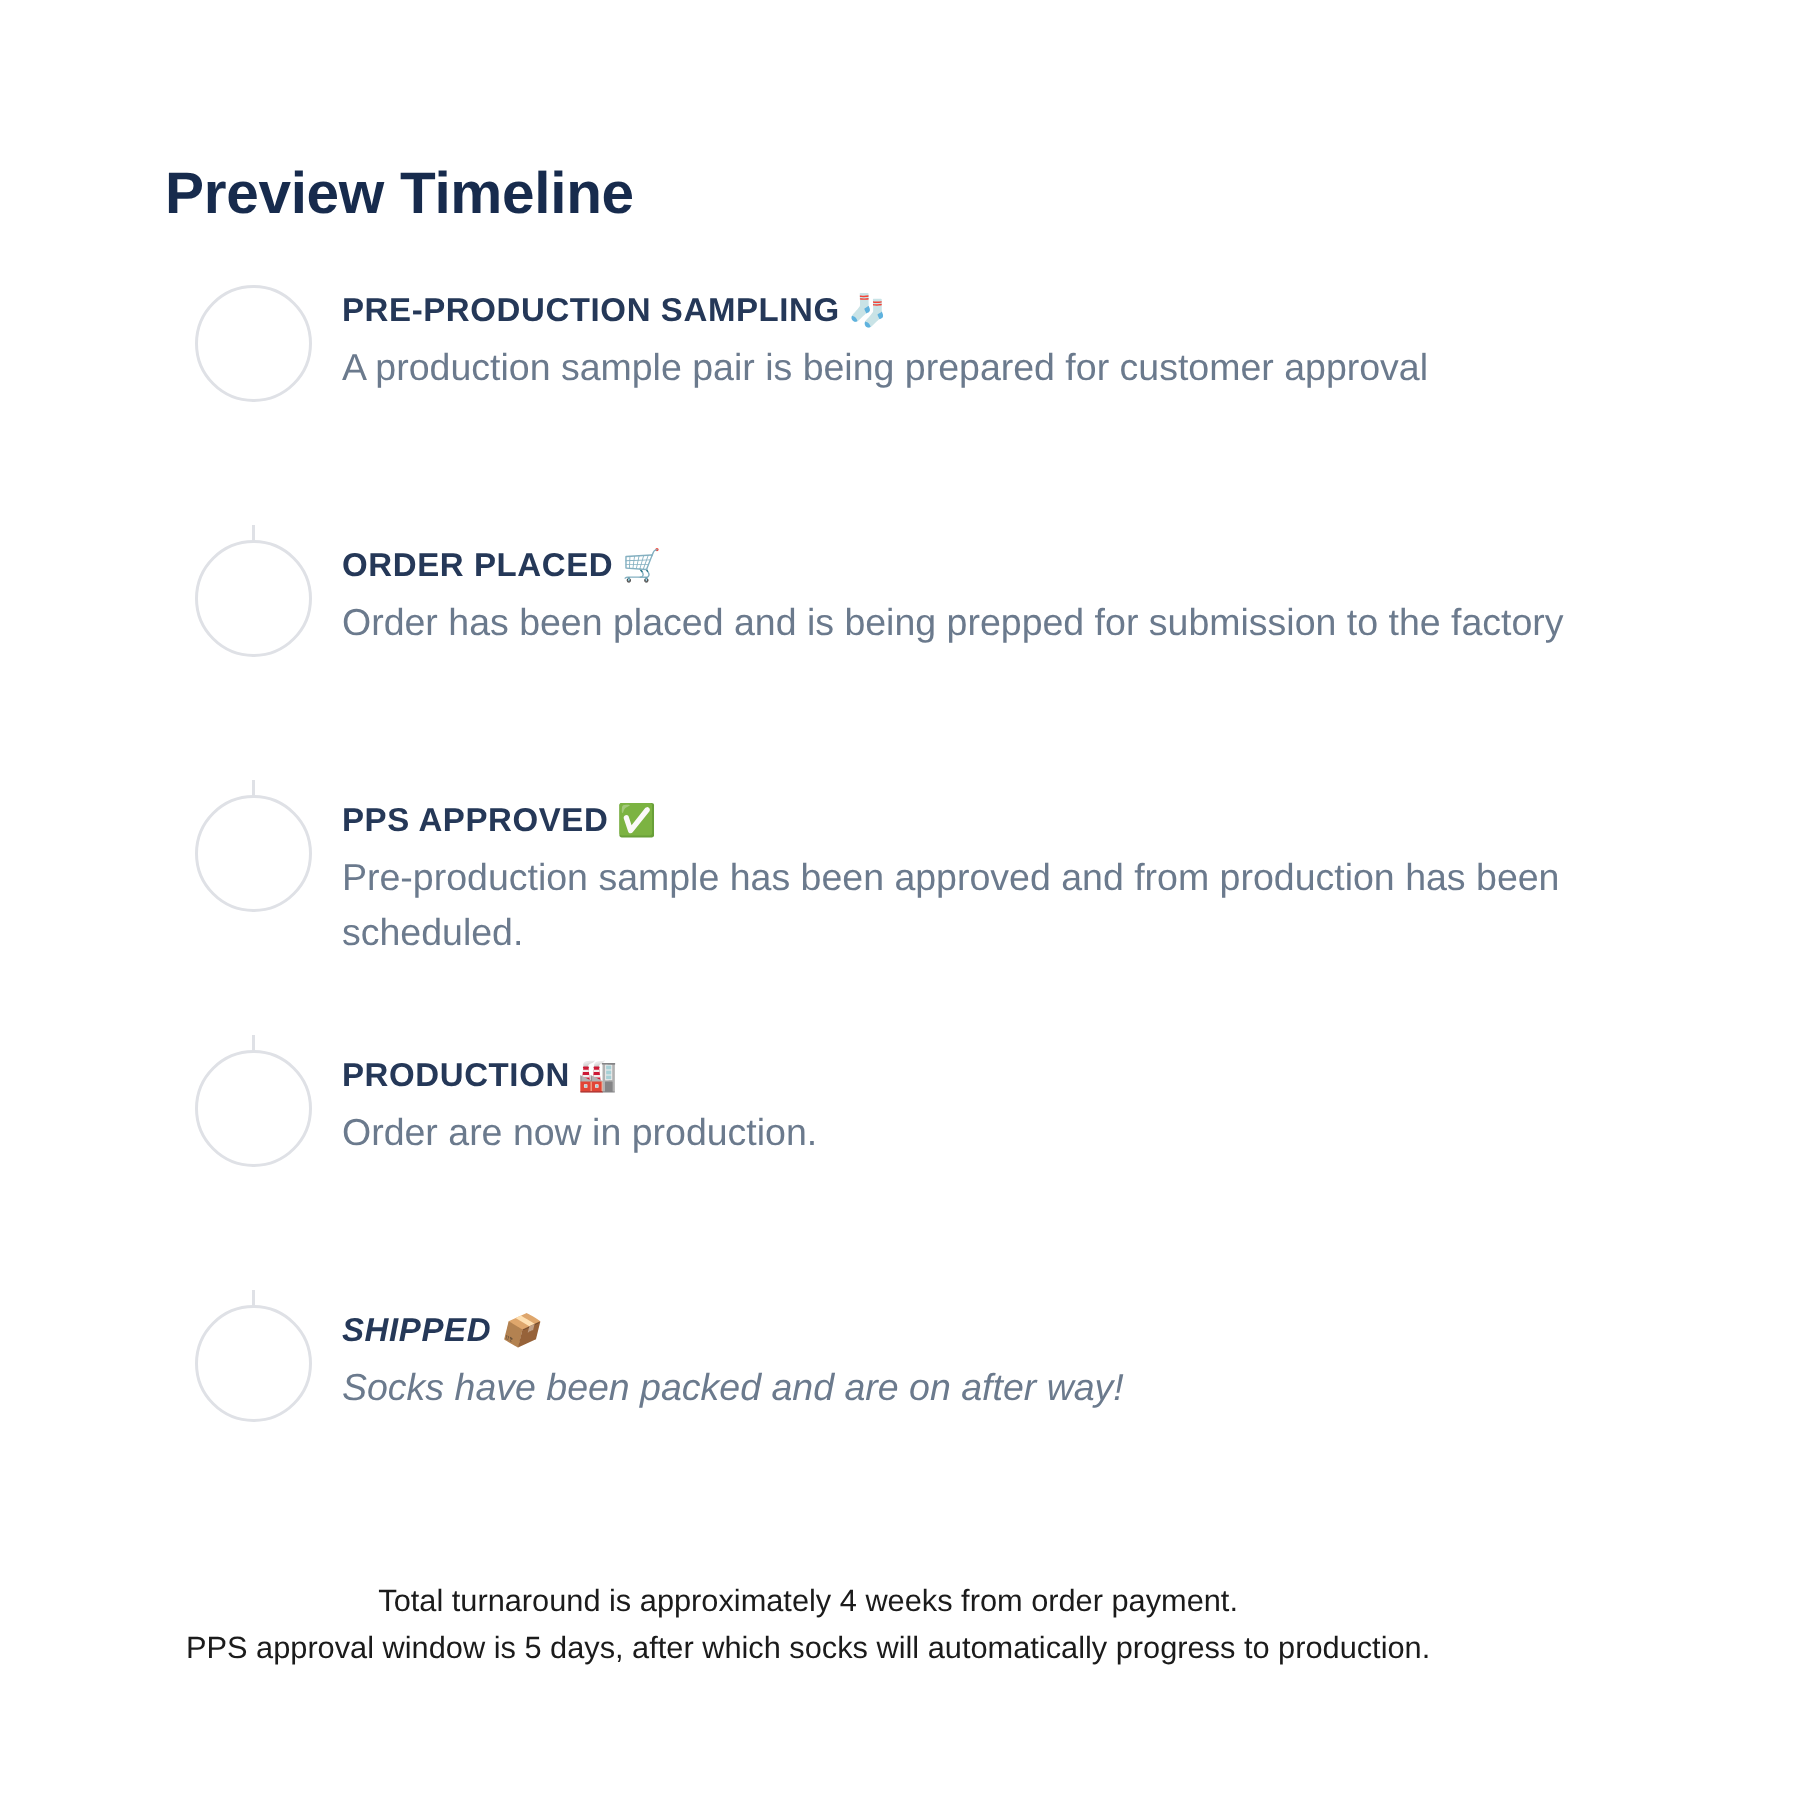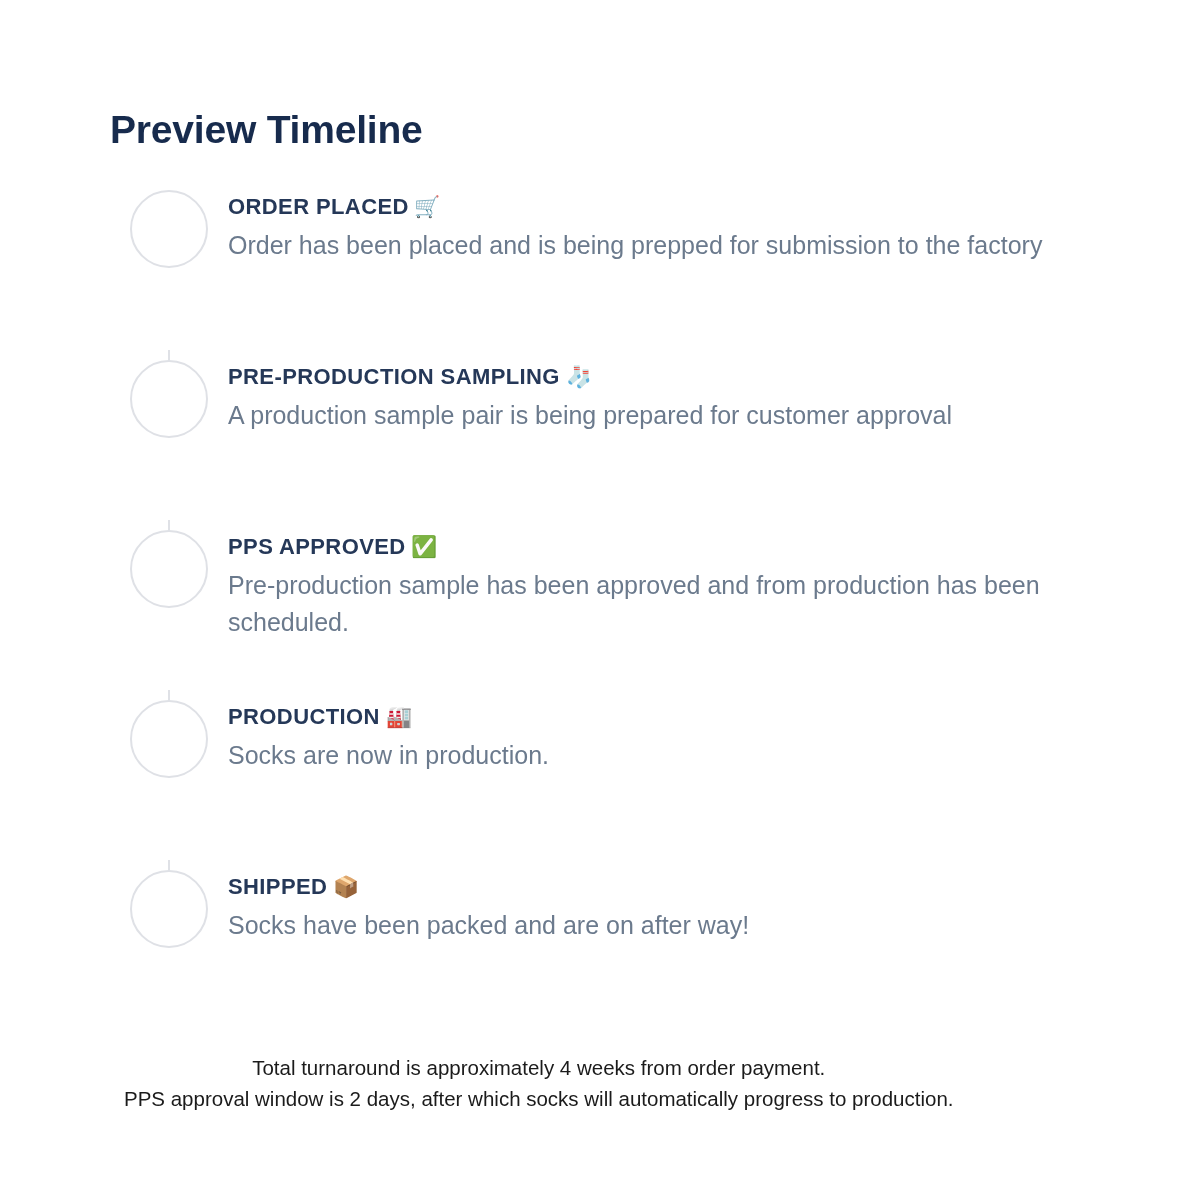--- a/index.html
+++ b/index.html
@@ -39,20 +39,21 @@
   }
 
   .step {
     position: relative;
     display: flex;
     align-items: flex-start;
     min-height: 170px;
   }
   .step:last-child {
     min-height: 110px;
+    font-style: italic;
   }
 
   .marker-col {
     position: relative;
     width: 118px;
     flex: 0 0 118px;
     display: flex;
     justify-content: center;
   }
 
@@ -135,78 +136,78 @@
 
   <div class="timeline">
 
     <div class="step">
       <div class="marker-col">
         <div class="rail"></div>
         <div class="circle"></div>
       </div>
       <div class="content">
         <div class="step-title">
+          <span>PRE-PRODUCTION SAMPLING</span><span class="emoji">🧦</span>
+        </div>
+        <div class="step-desc">A production sample pair is being prepared for customer approval</div>
+      </div>
+    </div>
+
+    <div class="step">
+      <div class="marker-col">
+        <div class="rail"></div>
+        <div class="circle"></div>
+      </div>
+      <div class="content">
+        <div class="step-title">
           <span>ORDER PLACED</span><span class="emoji">🛒</span>
         </div>
         <div class="step-desc">Order has been placed and is being prepped for submission to the factory</div>
       </div>
     </div>
 
     <div class="step">
       <div class="marker-col">
         <div class="rail"></div>
         <div class="circle"></div>
       </div>
       <div class="content">
         <div class="step-title">
-          <span>PRE-PRODUCTION SAMPLING</span><span class="emoji">🧦</span>
-        </div>
-        <div class="step-desc">A production sample pair is being prepared for customer approval</div>
-      </div>
-    </div>
-
-    <div class="step">
-      <div class="marker-col">
-        <div class="rail"></div>
-        <div class="circle"></div>
-      </div>
-      <div class="content">
-        <div class="step-title">
           <span>PPS APPROVED</span><span class="emoji">✅</span>
         </div>
         <div class="step-desc">Pre-production sample has been approved and from production has been scheduled.</div>
       </div>
     </div>
 
     <div class="step">
       <div class="marker-col">
         <div class="rail"></div>
         <div class="circle"></div>
       </div>
       <div class="content">
         <div class="step-title">
           <span>PRODUCTION</span><span class="emoji">🏭</span>
         </div>
-        <div class="step-desc">Socks are now in production.</div>
+        <div class="step-desc">Order are now in production.</div>
       </div>
     </div>
 
     <div class="step">
       <div class="marker-col">
         <div class="rail"></div>
         <div class="circle"></div>
       </div>
       <div class="content">
         <div class="step-title">
           <span>SHIPPED</span><span class="emoji">📦</span>
         </div>
         <div class="step-desc">Socks have been packed and are on after way!</div>
       </div>
     </div>
 
   </div>
 
   <div class="footnotes">
     <div class="footnote-line">Total turnaround is approximately 4 weeks from order payment.</div>
-    <div class="footnote-line">PPS approval window is 2 days, after which socks will automatically progress to production.</div>
+    <div class="footnote-line">PPS approval window is 5 days, after which socks will automatically progress to production.</div>
   </div>
 
 </div>
 
 </body></html>

